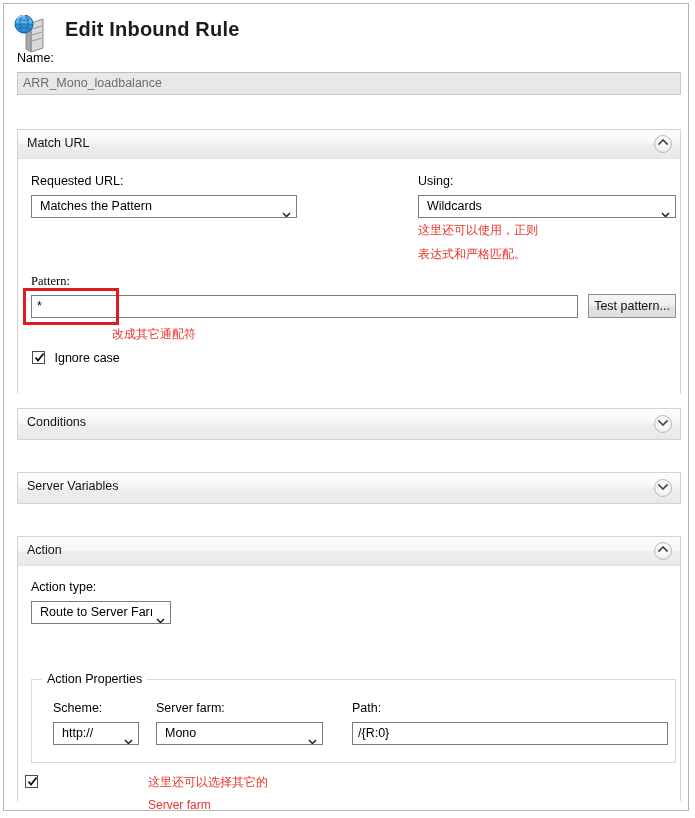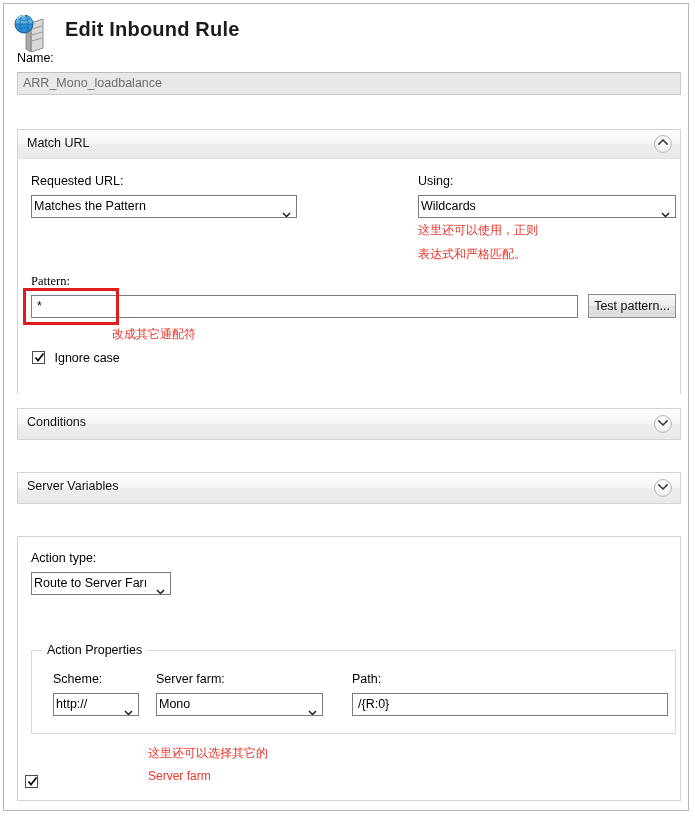--- a/index.html
+++ b/index.html
@@ -130,21 +130,21 @@
   }
   .combo {
     position: absolute;
     box-sizing: border-box;
     height: 23px;
     border: 1px solid #7b7b7b;
     background: #ffffff;
     font-size: 12.5px;
     color: #000;
     line-height: 21px;
-    padding-left: 2px;
+    padding-left: 8px;
     padding-right: 20px;
     overflow: hidden;
     white-space: nowrap;
   }
   .combo .arrow {
     position: absolute;
     right: 5px;
     top: 8px;
     width: 9px;
     height: 6px;
@@ -324,20 +324,28 @@
       <span class="section-title">Conditions</span>
       <span class="chevron-btn" style="top:6px;">
         <svg width="10" height="7" viewBox="0 0 10 7">
             <polyline points="1,2 5,6 9,2" fill="none" stroke="#444" stroke-width="1.7" stroke-linecap="square"></polyline>
           </svg>
       </span>
     </div>
   </div>
 
   <div class="section" style="top:532px; height:265px;">
+    <div class="section-header">
+      <span class="section-title">Action</span>
+      <span class="chevron-btn">
+        <svg width="10" height="7" viewBox="0 0 10 7">
+            <polyline points="1,5 5,1 9,5" fill="none" stroke="#444" stroke-width="1.7" stroke-linecap="square"></polyline>
+          </svg>
+      </span>
+    </div>
     <div class="section-body" style="height:235px;">
 
       <div class="field-label" style="left:13px; top:14px;">Action type:</div>
       <div class="combo" style="left:13px; top:35px; width:140px;">
         <span>Route to Server Farı</span>
         <span class="arrow">
           <svg width="9" height="6" viewBox="0 0 9 6">
               <polyline points="1,1 4.5,4.6 8,1" fill="none" stroke="#1b1b1b" stroke-width="1.4"></polyline>
             </svg>
         </span>

